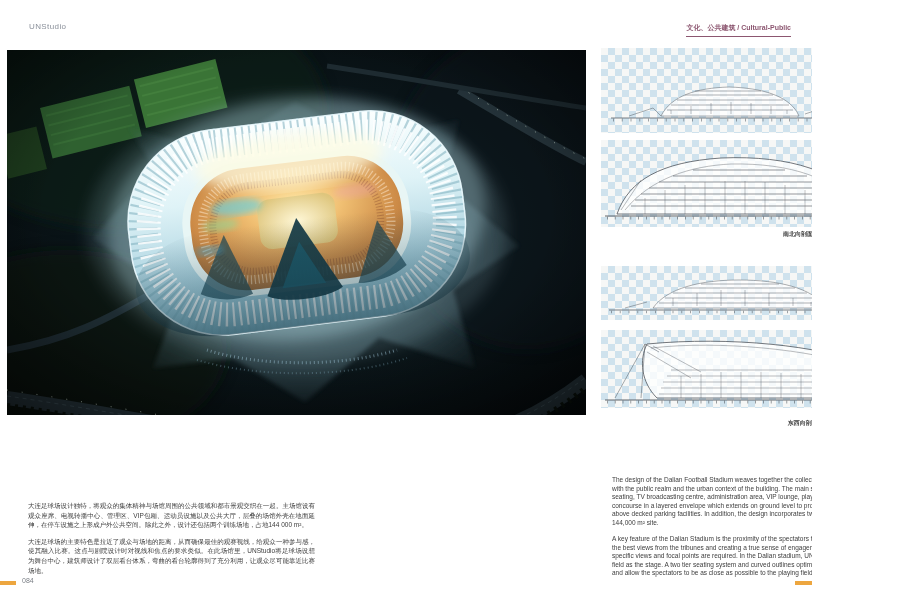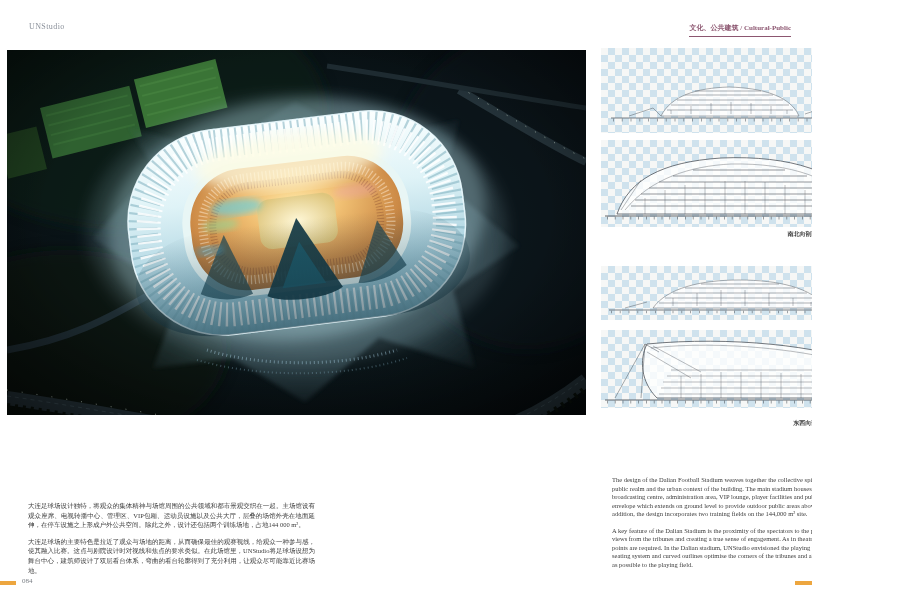--- a/index.html
+++ b/index.html
@@ -1,17 +1,17 @@
 <!DOCTYPE html>
 <html><head>
 <meta charset="utf-8">
 <style>
   html,body{margin:0;padding:0;background:#ffffff;}
   #page{position:relative;width:812px;height:600px;background:#ffffff;overflow:hidden;
-        font-family:Liberation Serif, serif;color:#3c3c3c;}
+        font-family:Liberation Sans, sans-serif;color:#3c3c3c;}
 
   
   .brand{position:absolute;left:29px;top:22px;font-size:8px;letter-spacing:.4px;color:#8a909a;}
   .category{position:absolute;top:23px;right:21px;font-size:7px;font-weight:bold;
             color:#8c5670;border-bottom:1px solid #8c5670;padding-bottom:2.5px;white-space:nowrap;}
 
   
   .photo{position:absolute;left:7px;top:50px;width:579px;height:365px;background:#05090b;overflow:hidden;}
   .photo svg{display:block;}
 

